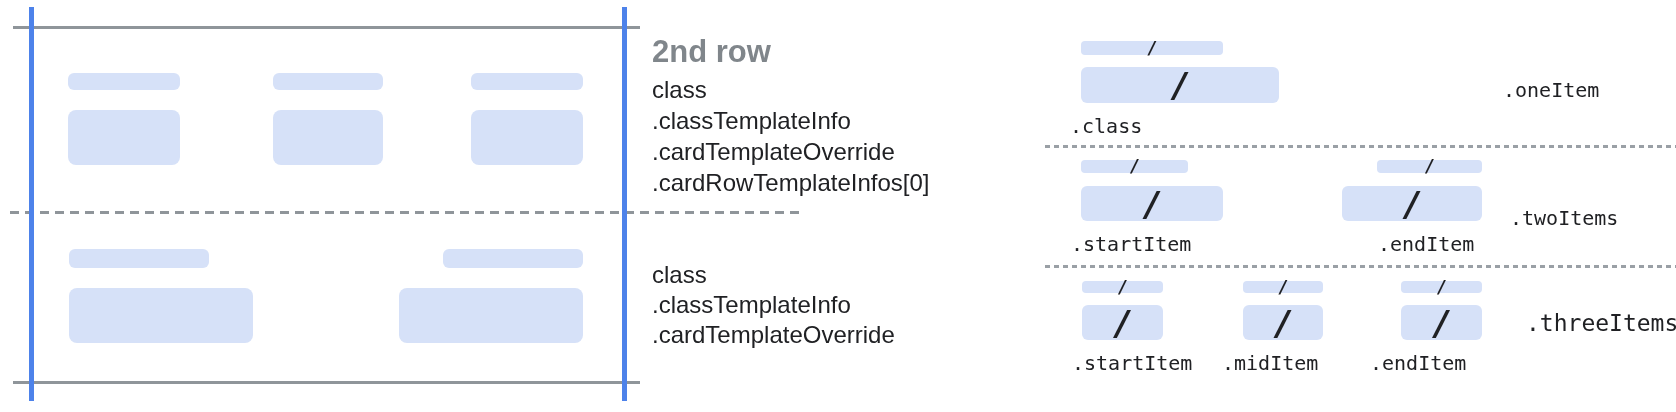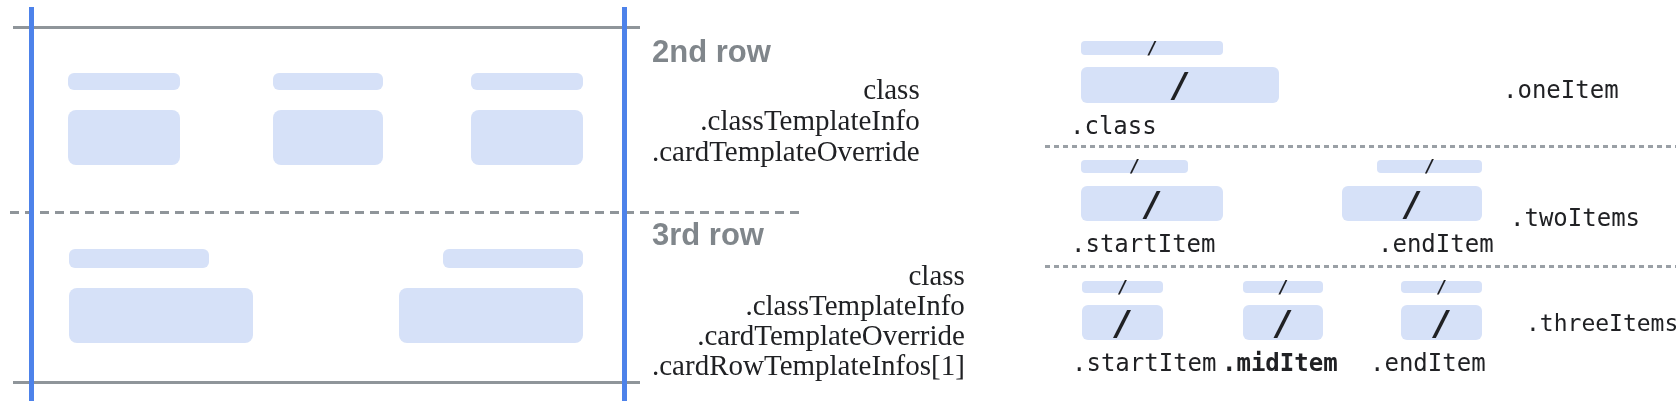--- a/index.html
+++ b/index.html
@@ -23,23 +23,23 @@
   .bar.small{border-radius:4px;}
   .bar.big{border-radius:6px;}
   .slash{font-family:"DejaVu Sans",sans-serif;font-style:italic;font-weight:700;
     color:var(--text-dark,#202124);line-height:1;}
   .bar.small .slash{font-size:17px;}
   .bar.big .slash{font-size:34px;}
   
   .rowtitle{position:absolute;font-size:31px;font-weight:700;line-height:31px;
     color:var(--heading-gray,#80868b);letter-spacing:0;white-space:nowrap;}
   .code{position:absolute;font-family:"DejaVu Sans Mono","Liberation Mono",monospace;
+    font-size:20px;line-height:31px;color:var(--text-dark,#202124);white-space:nowrap;}
+  .codeblock{position:absolute;font-family:Liberation Sans, sans-serif;
     font-size:24px;line-height:31px;color:var(--text-dark,#202124);white-space:nowrap;}
-  .codeblock{position:absolute;font-family:Liberation Serif, serif;
-    font-size:29px;line-height:31px;color:var(--text-dark,#202124);white-space:nowrap;text-align:right;}
   .layoutname{font-size:23px;}
 </style>
 </head>
 <body>
 
 <div id="stage">
 
   <div class="hguide" style="left:13px;top:26px;width:627px;"></div>
   <div class="hguide" style="left:13px;top:381px;width:627px;"></div>
   <div class="dashed" style="left:10px;top:211px;width:790px;"></div>
@@ -60,28 +60,27 @@
     <div class="ph big" style="left:69px;top:288px;width:184px;height:55px;"></div>
     <div class="ph" style="left:443px;top:249px;width:140px;height:19px;"></div>
     <div class="ph big" style="left:399px;top:288px;width:184px;height:55px;"></div>
   </div>
 
   <div class="rowtitle" style="left:652px;top:36px;text-align:right;">2nd row</div>
   <div class="codeblock" style="left:652px;top:74px;">
     <div>class</div>
     <div>.classTemplateInfo</div>
     <div>.cardTemplateOverride</div>
+    <div>.cardRowTemplateInfos[0]</div>
   </div>
 
-  <div class="rowtitle" style="left:652px;top:219px;">3rd row</div>
   <div class="codeblock" style="left:652px;top:260px;line-height:30px;">
     <div>class</div>
     <div>.classTemplateInfo</div>
     <div>.cardTemplateOverride</div>
-    <div>.cardRowTemplateInfos[1]</div>
   </div>
 
   <div>
     <div class="bar small" style="left:1081px;top:41px;width:142px;height:14px;">
       <span class="slash">/</span>
     </div>
     <div class="bar big" style="left:1081px;top:67px;width:198px;height:36px;">
       <span class="slash">/</span>
     </div>
     <div class="code" style="left:1070px;top:111px;">.class</div>
@@ -123,18 +122,18 @@
     <div class="bar big" style="left:1243px;top:305px;width:80px;height:35px;">
       <span class="slash">/</span>
     </div>
     <div class="bar small" style="left:1401px;top:281px;width:81px;height:12px;">
       <span class="slash">/</span>
     </div>
     <div class="bar big" style="left:1401px;top:305px;width:81px;height:35px;">
       <span class="slash">/</span>
     </div>
     <div class="code" style="left:1072px;top:348px;">.startItem</div>
-    <div class="code" style="left:1222px;top:348px;font-weight:bold;">.midItem</div>
+    <div class="code" style="left:1222px;top:348px;">.midItem</div>
     <div class="code" style="left:1370px;top:348px;">.endItem</div>
     <div class="code layoutname" style="left:1526px;top:308px;">.threeItems</div>
   </div>
 
 </div>
 
 </body></html>

